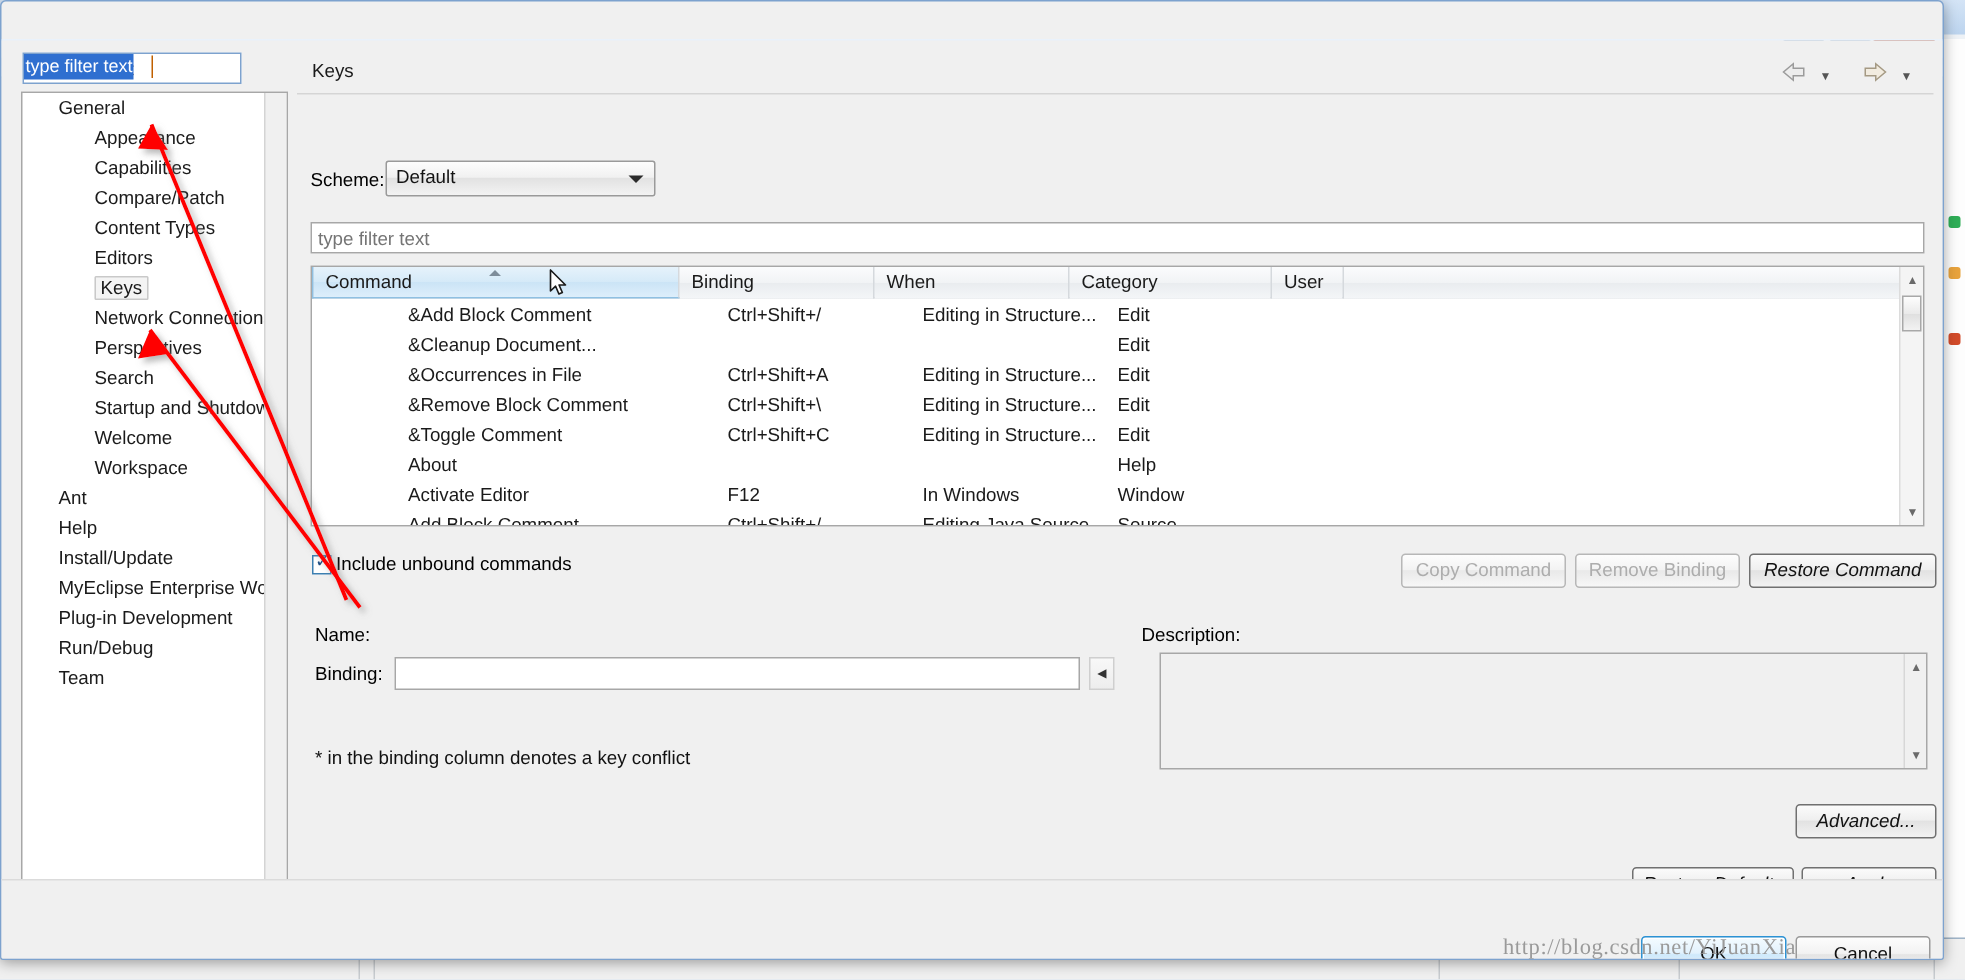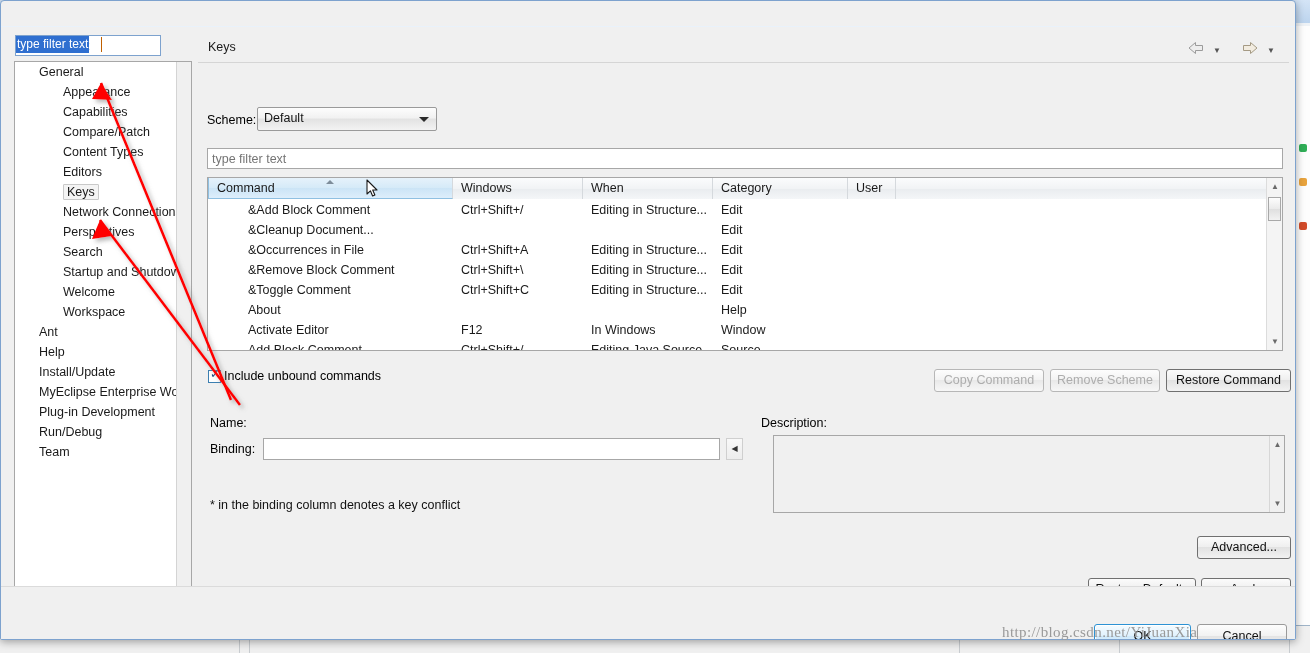--- a/index.html
+++ b/index.html
@@ -204,21 +204,21 @@
   }
   #sort-marker {
     position: absolute; left: 118px; top: 2px;
     border-left: 4px solid transparent; border-right: 4px solid transparent;
     border-bottom: 4px solid #7e8d9a;
   }
   #table-rows { position: absolute; left: 0; right: 16px; top: 22px; bottom: 0; overflow: hidden; }
   .trow { position: relative; height: 20px; white-space: nowrap; }
   .trow .td {
     position: absolute; top: 0; height: 20px; line-height: 20px;
-    font-size: 12.5px; color: #1a1a1a; overflow: hidden; white-space: nowrap;
+    font-size: 12.5px; color: #1a1a1a; overflow: hidden; white-space: nowrap; margin-left: 24px;
   }
   #table-vscroll {
     position: absolute; right: 0; top: 0; width: 16px; bottom: 0;
     background: #f4f4f4; border-left: 1px solid #dcdcdc;
   }
   #table-vthumb {
     position: absolute; left: 1px; top: 19px; width: 13px; height: 24px;
     background: linear-gradient(#fdfdfd, #eaeaea 50%, #dfdfdf 51%, #f2f2f2);
     border: 1px solid #a8a8a8;
   }
@@ -242,21 +242,21 @@
     font-size: 12px; color: #1b4b82;
   }
   #chk-include-label { position: absolute; left: 223px; top: 342px; font-size: 12.5px; }
 
   .cmdbtn {
     position: absolute; height: 23px; border: 1px solid #b7b7b7; border-radius: 3px;
     background: linear-gradient(#fdfdfd 0%, #f3f3f3 46%, #e9e9e9 50%, #f7f7f7 100%);
     font-size: 12.5px; color: #adadad; text-align: center; line-height: 21px;
   }
   .cmdbtn.enabled { color: #111; border-color: #707070;
-    background: linear-gradient(#fbfbfb 0%, #efefef 46%, #e2e2e2 50%, #f2f2f2 100%); }
+    background: linear-gradient(#fbfbfb 0%, #efefef 46%, #e2e2e2 50%, #f2f2f2 100%); font-style: italic; }
 
   #name-label { position: absolute; left: 209px; top: 389px; font-size: 12.5px; }
   #binding-label { position: absolute; left: 209px; top: 415px; font-size: 12.5px; }
   #binding-input {
     position: absolute; left: 262px; top: 411px; width: 457px; height: 22px;
     background: #fff; border: 1px solid #a7a7a7;
     font-family: "Liberation Sans", sans-serif; font-size: 12.5px; padding: 0 4px; outline: none;
   }
   #binding-sidebtn {
     position: absolute; left: 725px; top: 411px; width: 17px; height: 22px;
@@ -418,21 +418,21 @@
     </div>
 
     <input id="table-filter" placeholder="type filter text" style="">
 
     <div id="table-wrap">
       <div id="table-header">
           <div class="th" style="left: 688px; width: 378px;"></div>
           <div class="th" style="left: 640px; width: 48px;">User</div>
           <div class="th" style="left: 505px; width: 135px;">Category</div>
           <div class="th" style="left: 375px; width: 130px;">When</div>
-          <div class="th" style="left: 245px; width: 130px;">Windows</div>
+          <div class="th" style="left: 245px; width: 130px;">Binding</div>
           <div class="th sorted" style="left: 0px; width: 245px;">Command</div>
         <div id="sort-marker"></div>
       </div>
       <div id="table-rows">
           <div class="trow">
             <div class="td" style="left: 40px; width: 235px;">&amp;Add Block Comment</div>
             <div class="td" style="left: 253px; width: 120px;">Ctrl+Shift+/</div>
             <div class="td" style="left: 383px; width: 120px;">Editing in Structure...</div>
             <div class="td" style="left: 513px; width: 125px;">Edit</div>
             <div class="td" style="left: 648px; width: 38px;"></div>
@@ -497,21 +497,21 @@
     <div id="cursor-table">
       <svg width="13" height="20" viewBox="0 0 13 20">
         <path d="M1 1 L1 15 L4.4 11.8 L6.6 17 L8.9 16 L6.7 11 L11 11 Z" fill="#ffffff" stroke="#1a1a1a" stroke-width="1.1" stroke-linejoin="round"></path>
       </svg>
     </div>
 
     <div id="chk-include"></div>
     <div id="chk-include-label">Include unbound commands</div>
 
     <div class="cmdbtn" style="left:933px;top:342px;width:110px;">Copy Command</div>
-    <div class="cmdbtn" style="left:1049px;top:342px;width:110px;">Remove Scheme</div>
+    <div class="cmdbtn" style="left:1049px;top:342px;width:110px;">Remove Binding</div>
     <div class="cmdbtn enabled" style="left:1165px;top:342px;width:125px;">Restore Command</div>
 
     <div id="name-label">Name:</div>
     <div id="binding-label">Binding:</div>
     <input id="binding-input" style="">
     <div id="binding-sidebtn">◀</div>
     <div id="conflict-note">* in the binding column denotes a key conflict</div>
 
     <div id="desc-label">Description:</div>
     <div id="desc-box">

